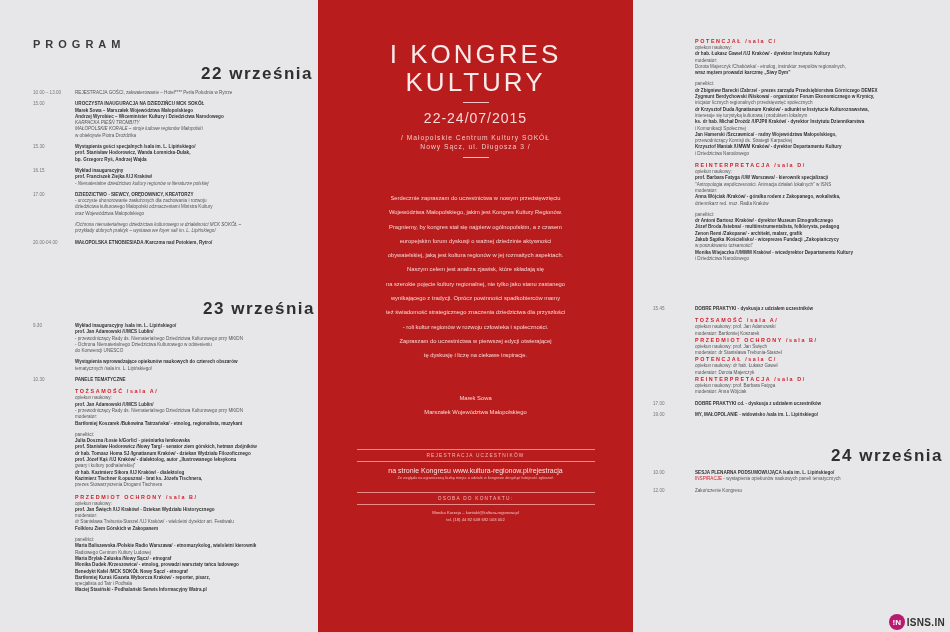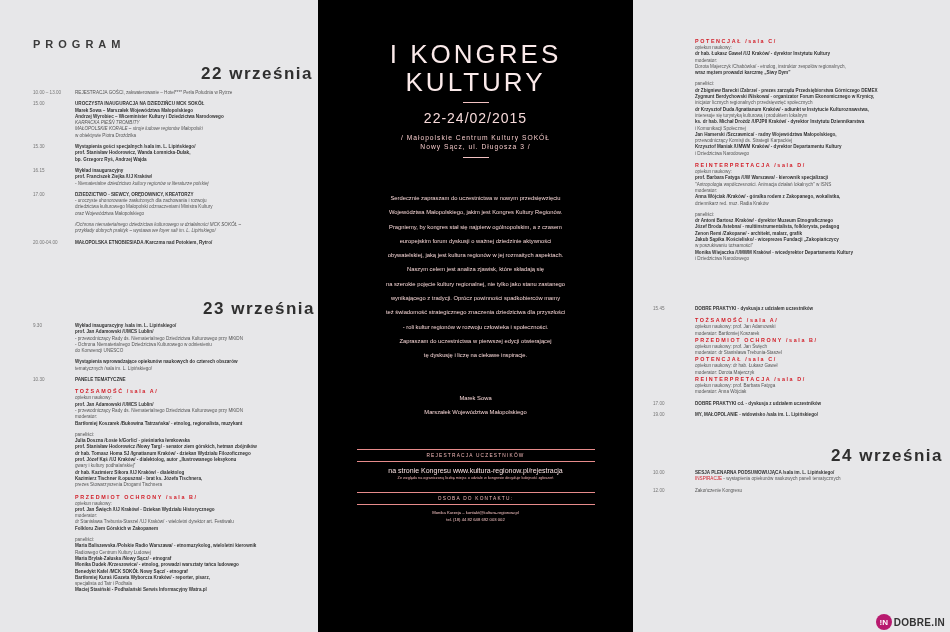--- a/index.html
+++ b/index.html
@@ -1,20 +1,20 @@
 <!DOCTYPE html>
 <html><head>
 <meta charset="utf-8">
 <style>
   *{box-sizing:border-box;margin:0;padding:0;}
   html,body{width:950px;height:632px;overflow:hidden;background:#e7e7e9;}
   body{position:relative;font-family:"Liberation Sans","DejaVu Sans",sans-serif;color:#333;}
   .col{position:absolute;top:0;height:632px;}
   .left{left:0;width:278px;}
-  .mid{left:318px;width:315px;background:#000000;color:#fbe7e7;text-align:center;}
+  .mid{left:318px;width:315px;background:#b91c1c;color:#fbe7e7;text-align:center;}
   .right{left:633px;width:322px;}
   .prog-title{position:absolute;left:33px;top:38px;font-size:11px;letter-spacing:5px;font-weight:bold;color:#3a3a3a;}
   .day{font-size:17px;font-weight:bold;letter-spacing:1.5px;color:#2f2f2f;text-align:right;}
   .ev{display:flex;font-size:4.6px;line-height:6.3px;color:#555;}
   .ev .t{width:42px;flex:0 0 42px;color:#777;}
   .ev .b{flex:1;}
   .b .h{font-weight:bold;color:#333;}
   .b .n{font-weight:bold;color:#333;}
   .b .i{font-style:italic;}
   .sec{color:#d2202a;letter-spacing:1.6px;font-size:5.4px;line-height:7px;font-weight:bold;}
@@ -167,21 +167,21 @@
     </div>
   </div>
 </div>
 
 <div class="col mid">
   <div style="margin-top:40px;">
     <div class="title">I KONGRES</div>
     <div class="title">KULTURY</div>
   </div>
   <div class="hr"></div>
-  <div class="sub">22-24/02/2015</div>
+  <div class="sub">22-24/07/2015</div>
   <div class="addr">
     <div>/ Małopolskie Centrum Kultury SOKÓŁ</div>
     <div>Nowy Sącz, ul. Długosza 3 /</div>
   </div>
   <div class="hr"></div>
   <div class="intro" id="intro">
       <div>Serdecznie zapraszam do uczestnictwa w nowym przedsięwzięciu</div>
       <div>Województwa Małopolskiego, jakim jest Kongres Kultury Regionów.</div>
       <div>Pragniemy, by kongres stał się najpierw ogólnopolskim, a z czasem</div>
       <div>europejskim forum dyskusji o ważnej dziedzinie aktywności</div>
@@ -315,15 +315,15 @@
     <div class="ev">
       <div class="t">12.00</div>
       <div class="b">
           <div>Zakończenie Kongresu</div>
         </div>
     </div>
   </div>
 
   <div class="logo">
     <div class="circ">!N</div>
-    <div class="txt">DOBRE.IN</div>
+    <div class="txt">ISNS.IN</div>
   </div>
 </div>
 
 </body></html>

